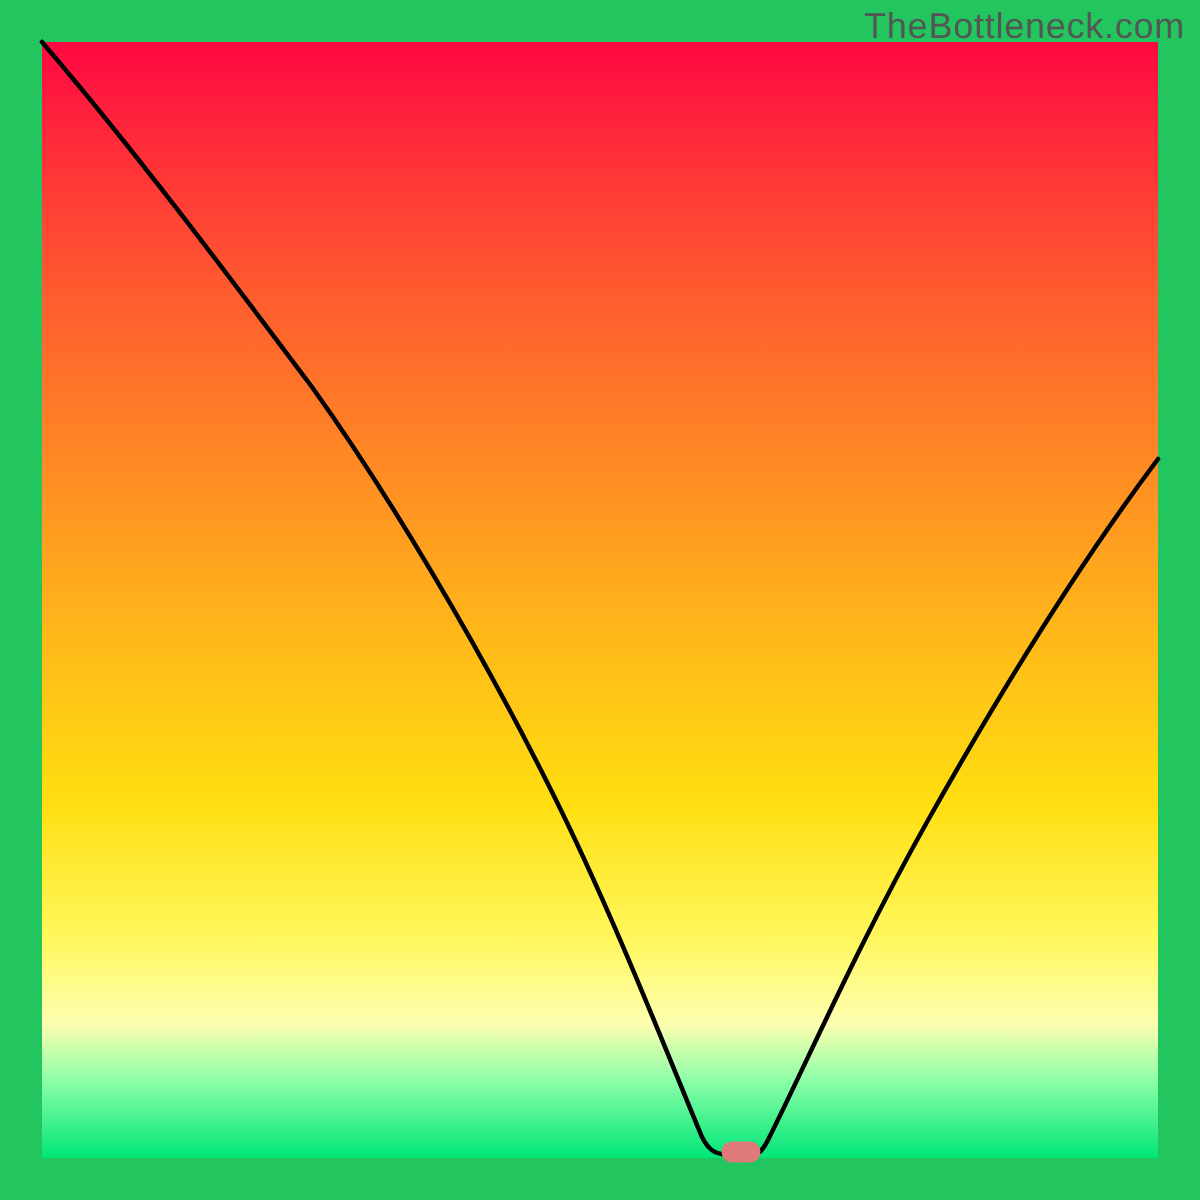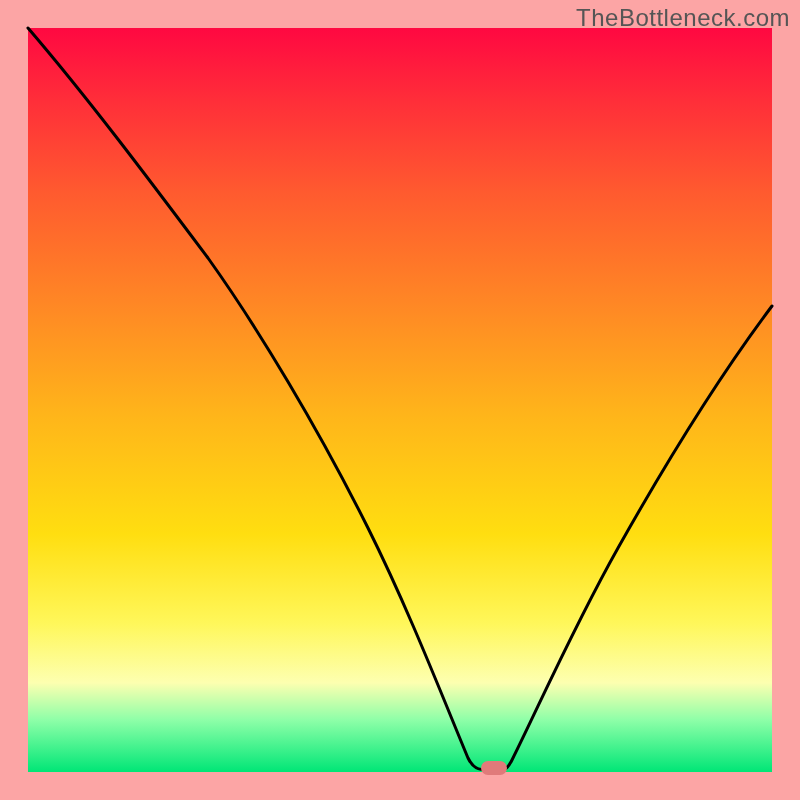--- a/index.html
+++ b/index.html
@@ -8,21 +8,21 @@
     width: 800px;
     height: 800px;
     background: #000;
     overflow: hidden;
     font-family: Arial, Helvetica, sans-serif;
   }
   .frame {
     position: relative;
     width: 800px;
     height: 800px;
-    background: #fca5a5;
+    background: #22c55e;
   }
   .watermark {
     position: absolute;
     top: 4px;
     right: 10px;
     color: #555;
     font-size: 24px;
     font-weight: 500;
     letter-spacing: 0.5px;
     user-select: none;

